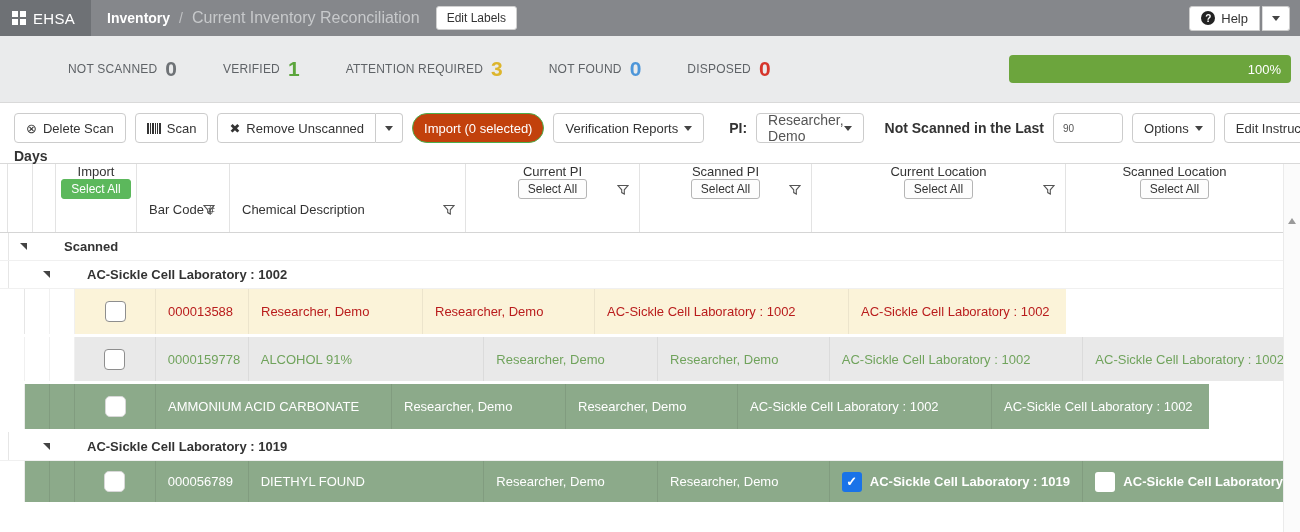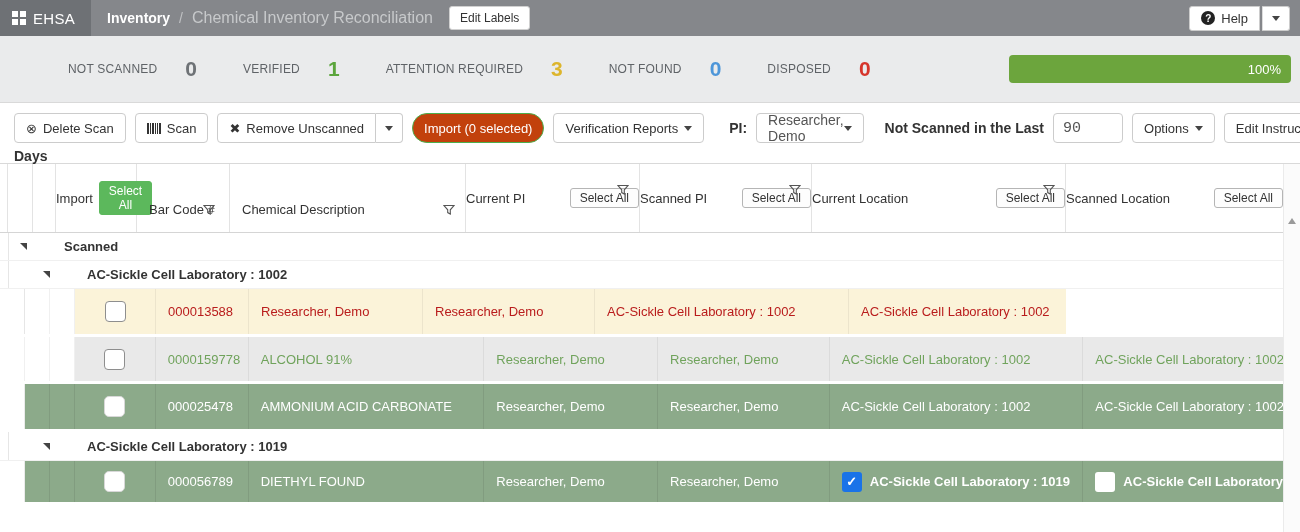--- a/index.html
+++ b/index.html
@@ -21,21 +21,21 @@
   .page-title { color:#c7c9cb; font-size:16px; }
   .btn-white-sm { background:#fff; border:1px solid #d0d0d0; border-radius:3px; font-size:12px; padding:4px 10px; color:#333; margin-left:16px; white-space:nowrap; }
   .help-group { margin-left:auto; margin-right:10px; display:flex; }
   .help-btn { background:#fff; border:1px solid #ccc; border-radius:3px 0 0 3px; padding:4px 11px; font-size:13px; color:#333; display:flex; gap:6px; align-items:center; }
   .q-icon { width:14px; height:14px; border-radius:50%; background:#222; color:#fff; font-size:10px; font-weight:bold; display:flex; align-items:center; justify-content:center; }
   .help-caret { background:#fff; border:1px solid #ccc; border-left:1px solid #ddd; border-radius:0 3px 3px 0; padding:0 9px; display:flex; align-items:center; margin-left:2px; }
   .caret-down { width:0; height:0; border-left:4px solid transparent; border-right:4px solid transparent; border-top:5px solid #444; }
 
   
   .status-band { height:66px; background:#EAEBEC; display:flex; align-items:center; padding-left:68px; position:relative; }
-  .counter { display:flex; align-items:center; gap:28px; margin-right:46px; }
+  .counter { display:flex; align-items:center; gap:8px; margin-right:46px; }
   .counter-label { font-size:12px; color:#5F6367; letter-spacing:.2px; }
   .counter-value { font-size:21px; font-weight:bold; }
   .v-gray { color:#6E7276; } .v-green { color:#5BA53C; } .v-amber { color:#DDB52C; }
   .v-blue { color:#4D96D9; } .v-red { color:#D6352B; }
   .progressbar { position:absolute; right:9px; top:19px; width:282px; height:28px; background:#6CA53D; border-radius:4px;
     color:#fff; font-size:13px; display:flex; align-items:center; justify-content:flex-end; padding-right:10px; }
 
   
   .toolbar { background:#fff; border-top:1px solid #d9d9d9; border-bottom:1px solid #d9d9d9; height:62px; padding:10px 12px 0 14px; }
   .toolbar-row1 { display:flex; align-items:center; gap:9px; }
@@ -44,33 +44,33 @@
   .btn-sm-text { font-size:13px; }
   .btn-green { background:#c2410c; border-color:#4CAE4C; color:#fff;border-radius:15px; }
   .split { display:flex; }
   .split .btn:first-child { border-radius:4px 0 0 4px; }
   .split .btn-caret { border-radius:0 4px 4px 0; border-left:0; padding:0 9px; }
   .icon-glyph { font-size:13px; line-height:1; color:#333; }
   .pi-label { font-weight:bold; font-size:14px; color:#333; margin-left:16px; }
   .select-box { width:250px; height:30px; border:1px solid #ccc; border-radius:4px; display:flex; align-items:center;
     justify-content:space-between; padding:0 11px; font-size:14px; color:#555; background:#fff; }
   .ns-label { font-weight:bold; font-size:14px; color:#333; margin-left:12px; white-space:nowrap; }
-  .days-input { width:70px; height:30px; border:1px solid #ccc; border-radius:4px; padding:0 9px; font-size:15px; color:#555; font-family:Liberation Mono, monospace; }
+  .days-input { width:70px; height:30px; border:1px solid #ccc; border-radius:4px; padding:0 9px; font-size:10px; color:#555; font-family:Liberation Sans, sans-serif; }
   .right-btns { margin-left:auto; display:flex; gap:9px; }
   .days-suffix { font-weight:bold; font-size:14px; color:#333; margin-top:5px; }
 
   
   .grid { position:relative; background:#fff; height:368px; }
   .row { display:flex; }
   .c0{width:8px;} .c1{width:25px;} .c2{width:23px;} .c3{width:81px;} .c4{width:93px;}
   .c5{width:236px;} .c6{width:174px;} .c7{width:172px;} .c8{width:254px;} .c9{width:217px;}
   .gutter-line { border-right:1px solid #E6E6E6; }
 
   .ghead { height:69px; border-bottom:1px solid #D5D5D5; background:#fff; }
-  .hcell { position:relative; display:flex; flex-direction:row; align-items:center; justify-content:space-between; gap:6px;
+  .hcell { position:relative; display:flex; flex-direction:column; align-items:center; justify-content:flex-start; 
     border-right:1px solid #E3E3E3; font-size:13px; color:#333; }
   .hcell.noline { border-right:0; }
   .h-bottom { flex-direction:row; align-items:flex-end; justify-content:flex-start; padding:0 0 15px 12px; gap:0; }
   .select-all { background:#FDFDFD; border:1px solid #B5B5B5; border-radius:3px; padding:2px 9px; font-size:12px; color:#333; }
   .select-all.green { background:#5CB85C; border-color:#5CB85C; color:#fff; }
   .funnel { position:absolute; }
   .funnel.f-mid { bottom:16px; }
   .funnel.f-top { top:20px; right:10px; }
 
   .group-row { height:28px; display:flex; align-items:center; border-bottom:1px solid #F0F0F0; background:#fff;gap:28px; }
@@ -107,21 +107,21 @@
     <span class="logo-grid">
         <span></span>
         <span></span>
         <span></span>
         <span></span>
       </span>
     <span class="logo-text">EHSA</span>
   </div>
   <span class="crumb">Inventory</span>
   <span class="crumb-sep">/</span>
-  <span class="page-title">Chemical Inventory Reconciliation</span>
+  <span class="page-title">Current Inventory Reconciliation</span>
   <button class="btn-white-sm">Edit Labels</button>
   <div class="help-group">
     <button class="help-btn">
       <span class="q-icon">?</span>
       <span>Help</span>
     </button>
     <button class="help-caret">
       <span class="caret-down"></span>
     </button>
   </div>
@@ -298,21 +298,20 @@
     <div class="cell c9 paint" style="border-right:0">AC-Sickle Cell Laboratory : 1002</div>
   </div>
 
   <div class="row data-row r-green" style="height:45px">
     <div class="cell c0 gutter-line"></div>
     <div class="cell c1 paint"></div>
     <div class="cell c2 paint"></div>
     <div class="cell c3 cell-cb paint">
         <span class="cb"></span>
       </div>
-    <div class="cell c4 paint">000025478</div>
     <div class="cell c5 paint">AMMONIUM ACID CARBONATE</div>
     <div class="cell c6 paint">Researcher, Demo</div>
     <div class="cell c7 paint">Researcher, Demo</div>
     <div class="cell c8 paint">AC-Sickle Cell Laboratory : 1002</div>
     <div class="cell c9 paint" style="border-right:0">AC-Sickle Cell Laboratory : 1002</div>
   </div>
 
   <div class="group-row group-pad2" style="position:relative;height:29px">
     <span class="c0g"></span>
     <span class="tri-open"></span>

